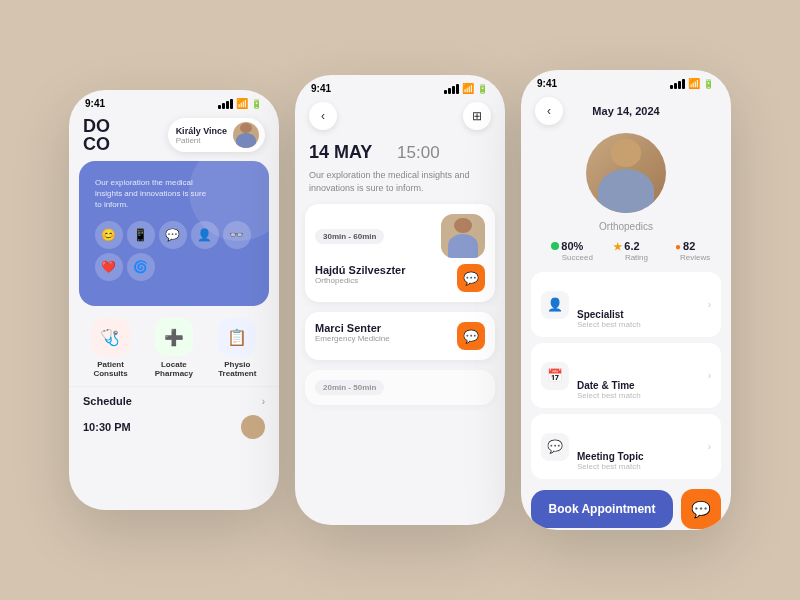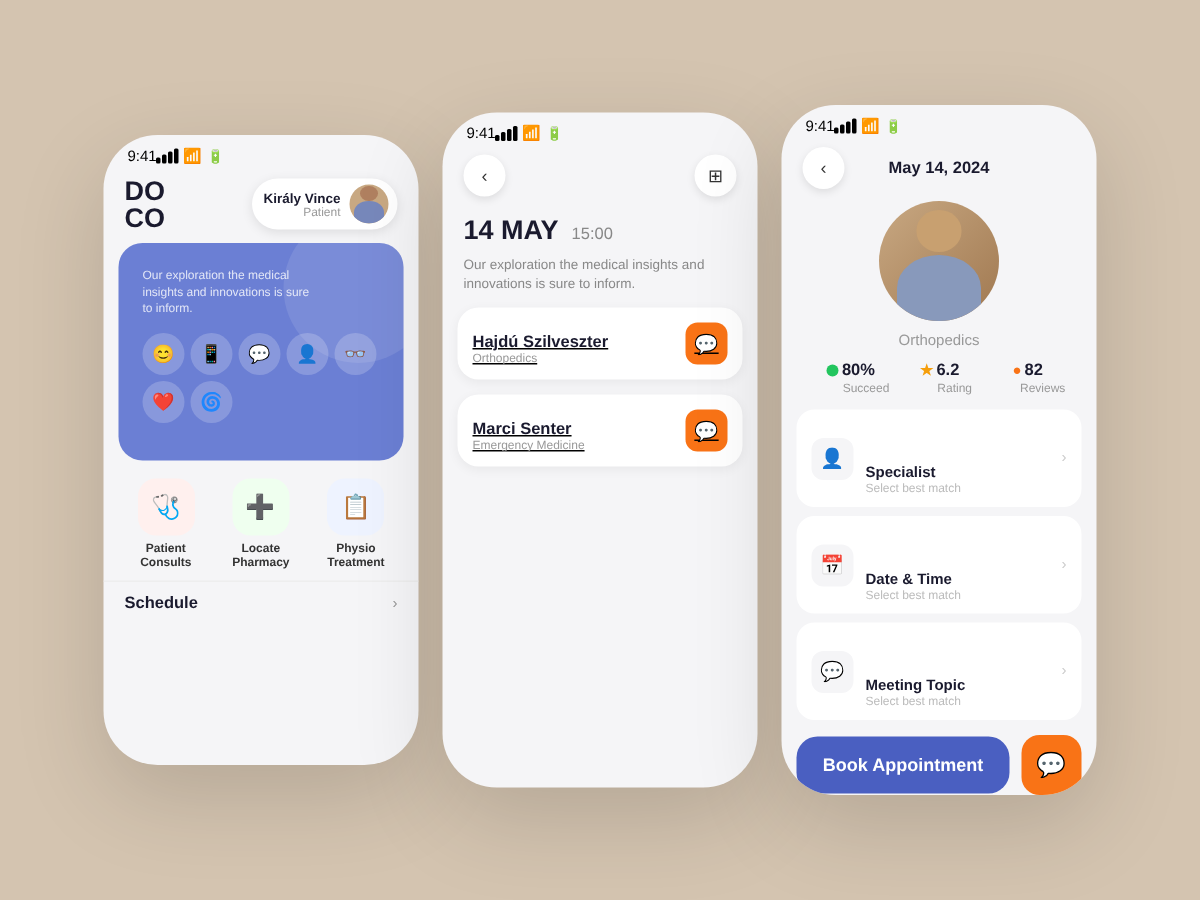--- a/index.html
+++ b/index.html
@@ -32,24 +32,25 @@
     .phone-middle {
       width: 210px;
       height: 450px;
     }
     .phone-right {
       width: 210px;
       height: 460px;
     }
     .status-bar {
       display: flex;
+      justify-content: space-between;
       align-items: center;
       padding: 8px 16px 4px;
       font-size: 10px;
-      font-weight: 400;
+      font-weight: 700;
     }
     .status-icons {
       display: flex;
       gap: 3px;
       align-items: center;
     }
     .signal-bar {
       display: flex;
       gap: 1px;
       align-items: flex-end;
@@ -80,21 +81,20 @@
     .user-chip {
       display: flex;
       align-items: center;
       gap: 6px;
       background: white;
       border-radius: 20px;
       padding: 4px 6px 4px 8px;
       box-shadow: 0 2px 8px rgba(0,0,0,0.1);
     }
     .user-chip-info {
-      text-align: right;
     }
     .user-chip-name {
       font-size: 9px;
       font-weight: 600;
       color: #1a1a2e;
     }
     .user-chip-role {
       font-size: 8px;
       color: #999;
     }
@@ -252,24 +252,24 @@
       color: #333;
       box-shadow: 0 2px 6px rgba(0,0,0,0.1);
     }
     .mid-date {
       padding: 4px 14px 2px;
       font-size: 18px;
       font-weight: 700;
       color: #1a1a2e;
     }
     .mid-date-sub {
-      font-size: 11px;
+      font-size: 17px;
       font-weight: 400;
       color: #888;
-      margin-left: 4px;
+      margin-left: 20px;
     }
     .mid-desc {
       padding: 4px 14px 10px;
       font-size: 9px;
       color: #888;
       line-height: 1.4;
     }
     .doctor-card {
       margin: 0 10px 10px;
       background: white;
@@ -299,22 +299,21 @@
       border-radius: 12px;
       background: #c8b090;
       overflow: hidden;
       display: flex;
       align-items: center;
       justify-content: center;
     }
     .doctor-card-bottom {
       display: flex;
       justify-content: space-between;
-      align-items: flex-end;
-      text-decoration: underline;
+      align-items: flex-start;
     }
     .doctor-name {
       font-size: 11px;
       font-weight: 700;
       color: #1a1a2e;
     }
     .doctor-spec {
       font-size: 8px;
       color: #999;
     }
@@ -575,20 +574,24 @@
       <div class="quick-action">
         <div class="quick-action-icon qa-blue">📋</div>
         <div class="quick-action-label">Physio<br>Treatment</div>
       </div>
     </div>
 
     <div class="schedule-row">
       <span class="schedule-label">Schedule</span>
       <span class="schedule-arrow">›</span>
     </div>
+    <div class="schedule-time">
+      <span class="schedule-time-text">10:30 PM</span>
+      <div class="schedule-avatar"></div>
+    </div>
   </div>
 
   <div class="phone phone-middle">
 
     <div class="status-bar">
       <span>9:41</span>
       <div class="status-icons">
         <div class="signal-bar">
           <span style="height:4px"></span>
             <span style="height:6px"></span>
@@ -605,39 +608,53 @@
       <div class="filter-btn">⊞</div>
     </div>
 
     <div class="mid-date">
       <span>14 MAY</span>
       <span class="mid-date-sub">15:00</span>
     </div>
     <div class="mid-desc">Our exploration the medical insights and innovations is sure to inform.</div>
 
     <div class="doctor-card">
+      <div class="doctor-card-top">
+        <span class="duration-badge">30min - 60min</span>
+        <div class="doctor-card-avatar">
+          <div class="person-silhouette">
+            <div class="person-head"></div>
+            <div class="person-body"></div>
+          </div>
+        </div>
+      </div>
       <div class="doctor-card-bottom">
         <div>
           <div class="doctor-name">Hajdú Szilveszter</div>
           <div class="doctor-spec">Orthopedics</div>
         </div>
         <div class="chat-btn">💬</div>
       </div>
     </div>
 
     <div class="doctor-card">
       <div class="doctor-card-bottom">
         <div>
           <div class="doctor-name">Marci Senter</div>
           <div class="doctor-spec">Emergency Medicine</div>
         </div>
         <div class="chat-btn">💬</div>
       </div>
     </div>
 
+    <div class="doctor-card" style="opacity:0.6">
+      <div class="doctor-card-top">
+        <span class="duration-badge">20min - 50min</span>
+      </div>
+    </div>
   </div>
 
   <div class="phone phone-right">
 
     <div class="status-bar">
       <span>9:41</span>
       <div class="status-icons">
         <div class="signal-bar">
           <span style="height:4px"></span>
             <span style="height:6px"></span>

